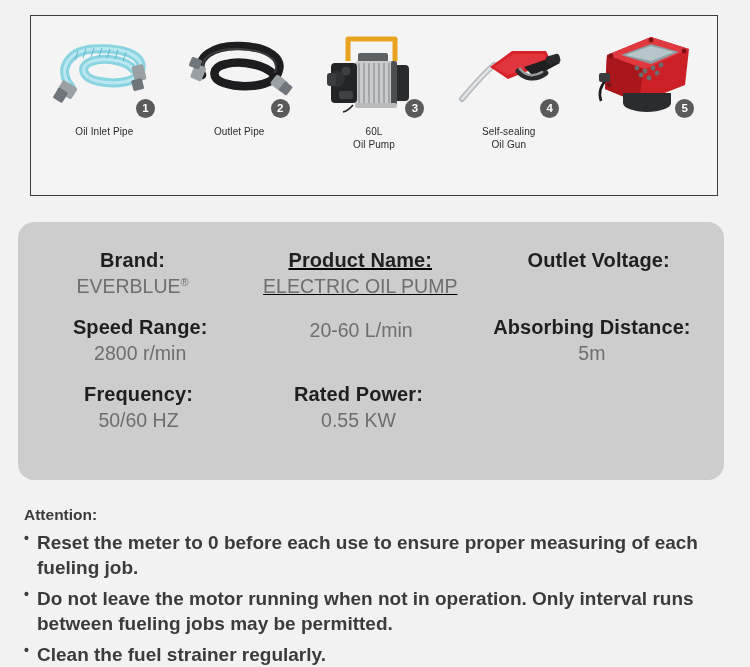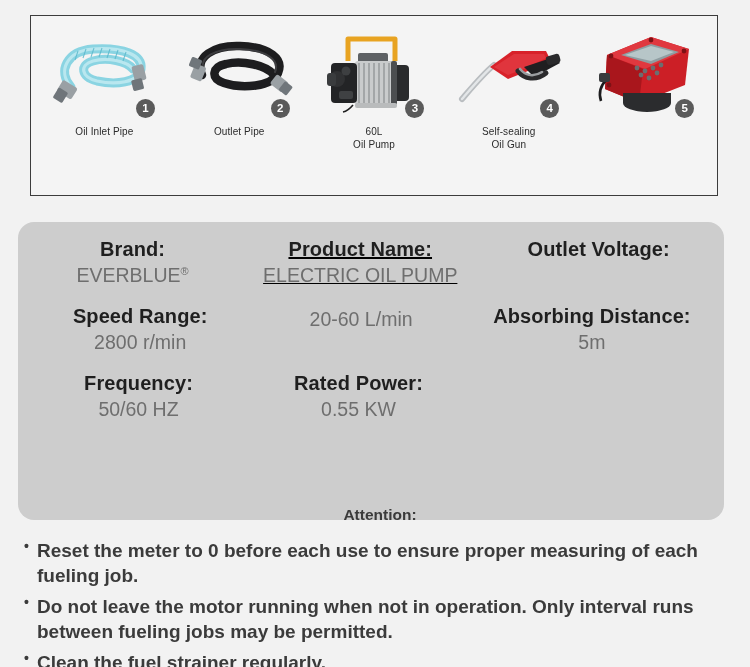--- a/index.html
+++ b/index.html
@@ -70,25 +70,25 @@
     line-height: 1.28;
     letter-spacing: .1px;
   }
 
   
   .spec-panel {
     position: absolute;
     left: 18px;
     top: 222px;
     width: 706px;
-    height: 298px;
+    height: 258px;
     background: #cdcdcd;
     border-radius: 16px;
     box-sizing: border-box;
-    padding: 14px 0 0 0;
+    padding: 25px 0 0 0;
   }
   .spec-row {
     display: flex;
     width: 100%;
     box-sizing: border-box;
   }
   .spec-row.r1 { padding: 2px 8px 0 8px; }
   .spec-row.r2 { padding: 18px 8px 0 8px; }
   .spec-row.r3 { padding: 18px 8px 0 8px; }
 
@@ -131,22 +131,21 @@
   .attention {
     position: absolute;
     left: 24px;
     top: 506px;
     width: 712px;
   }
   .att-title {
     font-size: 15.5px;
     font-weight: bold;
     color: #3b3b3b;
-    margin-bottom: 14px;
-    text-align: center;
+    margin-bottom: 6px;
   }
   .att-list {
     list-style: none;
     margin: 0;
     padding: 0;
   }
   .att-item {
     position: relative;
     padding-left: 13px;
     font-size: 19px;

